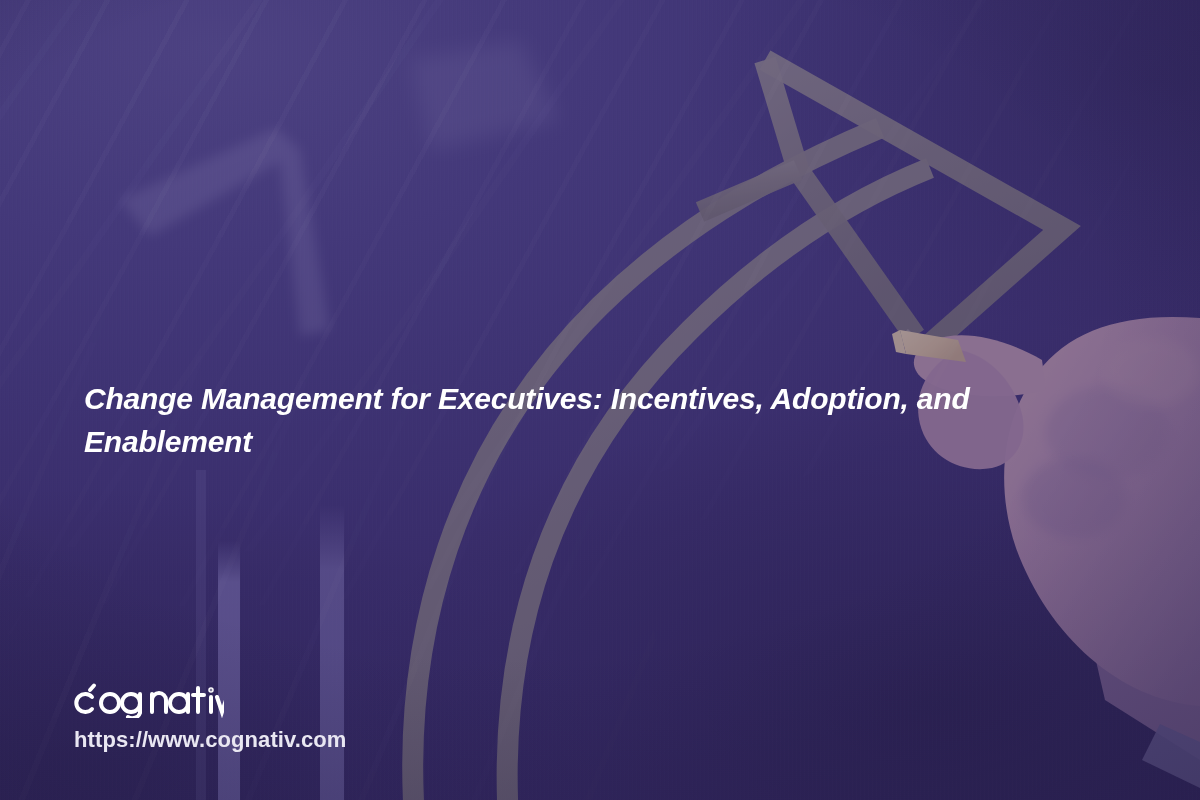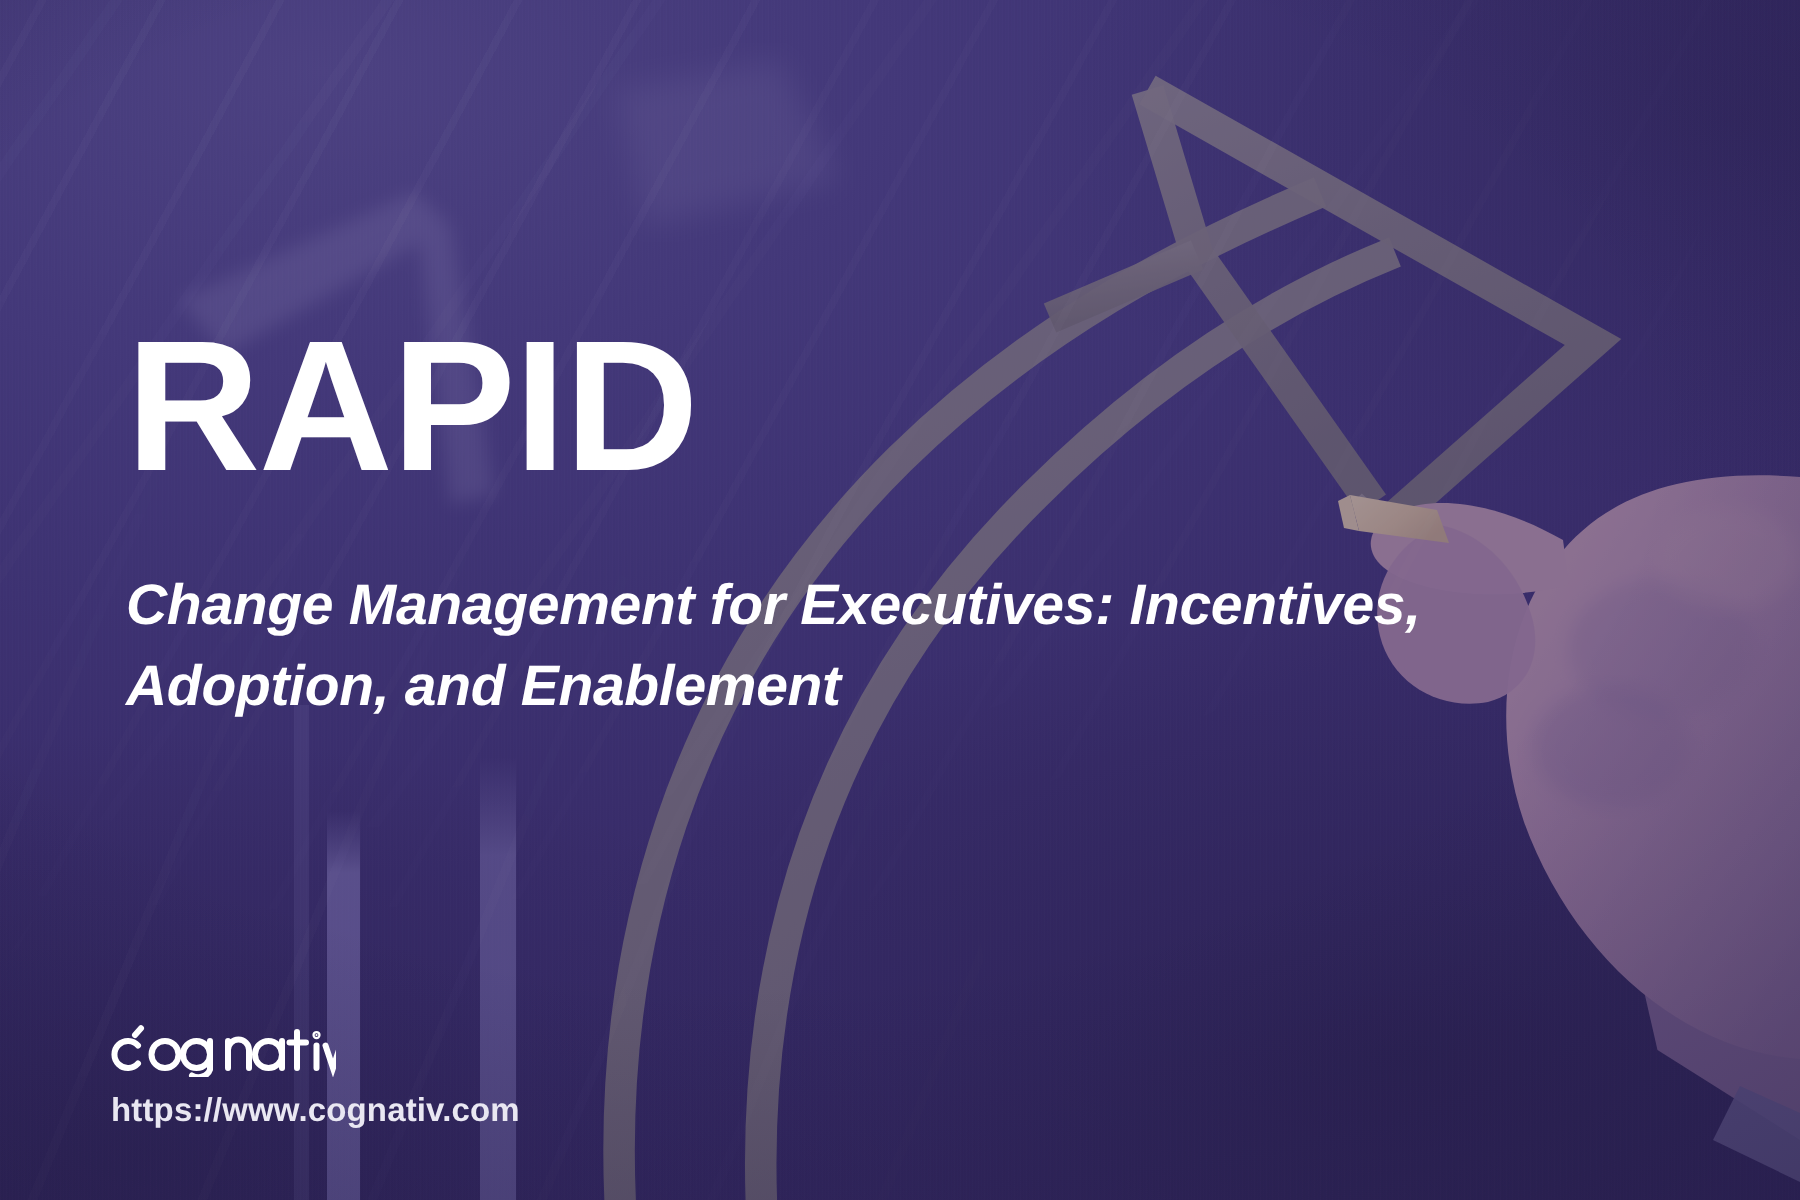--- a/index.html
+++ b/index.html
@@ -78,21 +78,21 @@
     font-size:124px;line-height:1;
     font-weight:bold;
     letter-spacing:-1px;
     color:#ffffff;
     white-space:nowrap;
   }
   .subtitle{
     position:absolute;left:84px;top:378px;
     width:1020px;
     margin:0;
-    font-size:38px;line-height:1.42;
+    font-size:30px;line-height:1.42;
     font-weight:bold;font-style:italic;
     letter-spacing:-.2px;
     color:#ffffff;
   }
 
   
   .brand{position:absolute;left:72px;top:676px;}
   .logo-row{display:flex;align-items:center;height:44px;}
   .logo-mark{display:block;}
   .url{
@@ -207,21 +207,20 @@
       </g>
     </g>
 
     <rect x="0" y="0" width="1200" height="800" fill="#3a2d6e" opacity=".42"></rect>
   </svg>
 
   <div class="smear"></div>
   <div class="smear2"></div>
   <div class="vignette"></div>
 
-  <h1 class="headline">RAPID</h1>
 
   <p class="subtitle">Change Management for Executives: Incentives, Adoption, and Enablement</p>
 
   <div class="brand">
     <div class="logo-row">
       <svg class="logo-mark" width="152" height="40" viewBox="0 0 304 80">
         <g fill="none" stroke="#ffffff" stroke-width="8" stroke-linecap="round">
 
           <path d="M40 38 A18 18 0 1 0 40 62"></path>
           <line x1="36" y1="24" x2="44" y2="15"></line>

